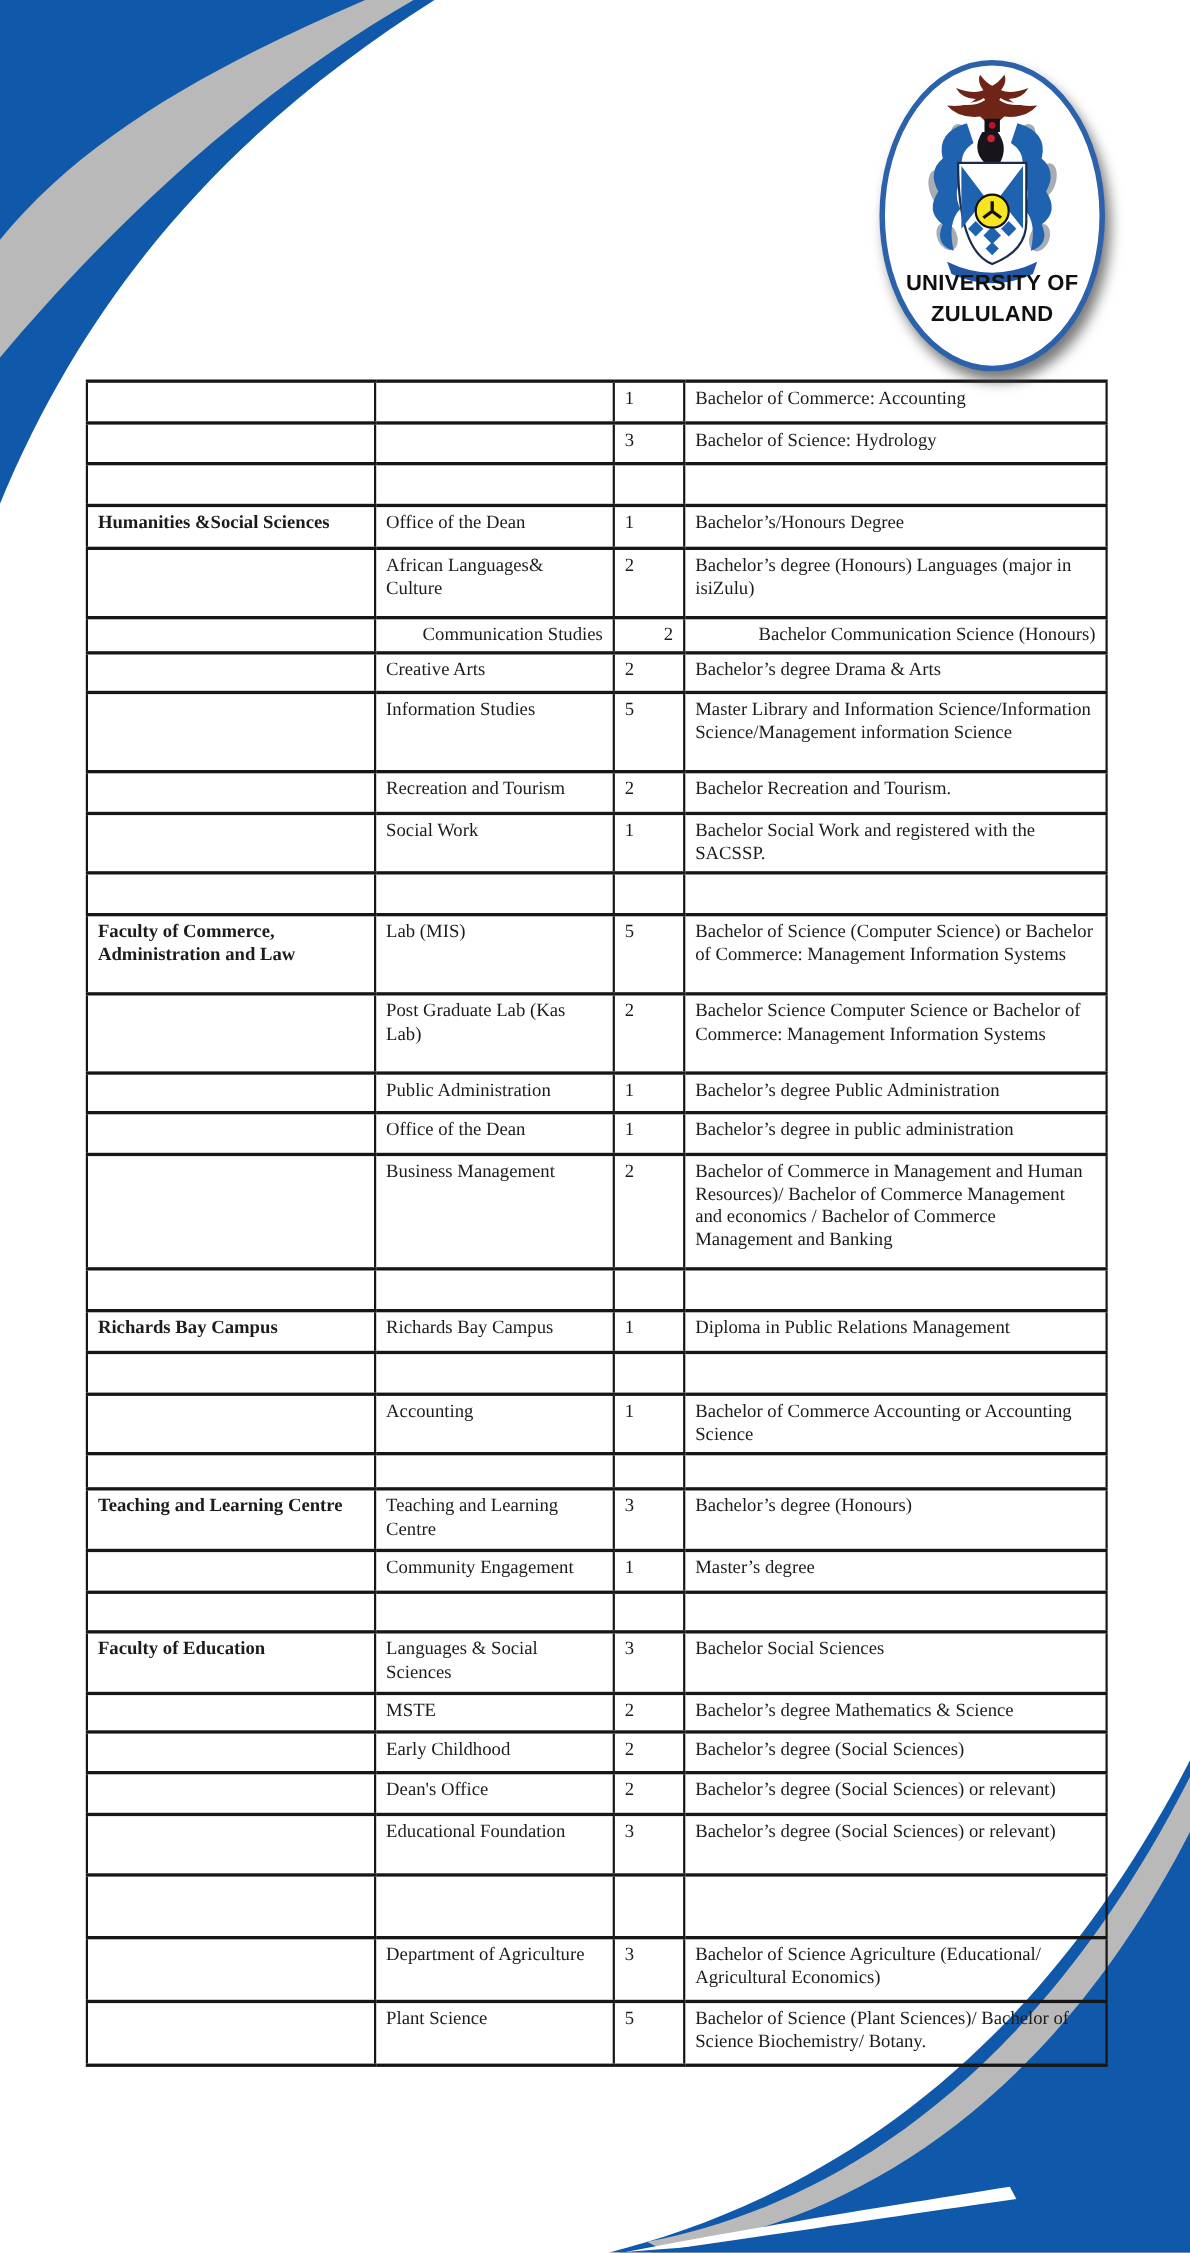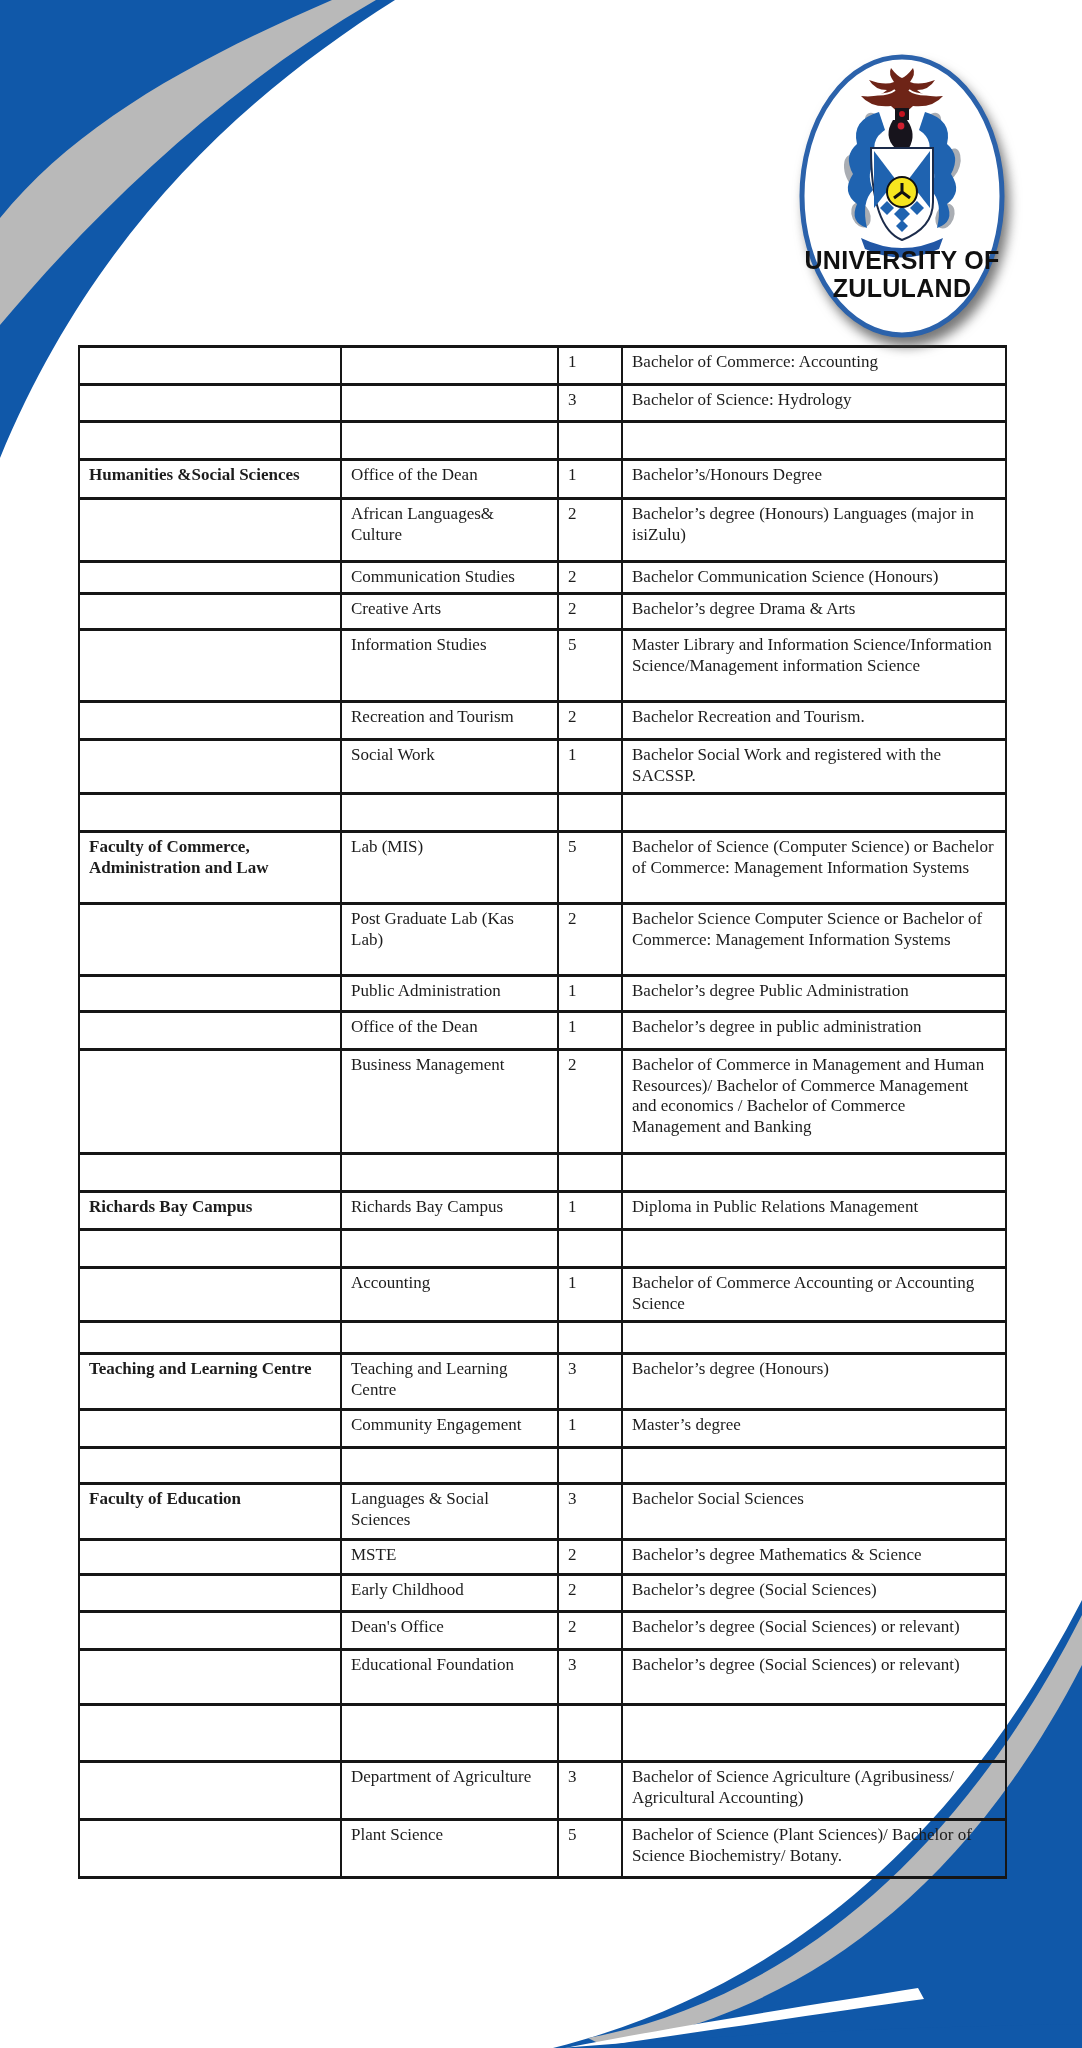--- a/index.html
+++ b/index.html
@@ -48,21 +48,21 @@
     z-index:3;
   }
   .logo svg{filter:drop-shadow(5px 9px 6px rgba(75,75,75,0.75));}
   .logo-text{
     position:absolute;
     left:0; right:0;
     text-align:center;
     font-family:"Liberation Sans", sans-serif;
     font-weight:bold;
     color:#101010;
-    font-size:25px;
+    font-size:20px;
     letter-spacing:0.3px;
     line-height:1;
   }
   .logo-text.line1{top:198px;}
   .logo-text.line2{top:226px;}
 </style>
 </head>
 <body>
 
 <div id="page">
@@ -114,21 +114,21 @@
         <td class="col-dept">Office of the Dean</td>
         <td class="col-count">1</td>
         <td class="col-qual">Bachelor’s/Honours Degree</td>
       </tr>
           <tr style="height: 63px;">
         <td class="col-faculty"></td>
         <td class="col-dept">African Languages&amp; Culture</td>
         <td class="col-count">2</td>
         <td class="col-qual">Bachelor’s degree (Honours) Languages (major in isiZulu)</td>
       </tr>
-          <tr style="height: 32px;">
+          <tr style="height: 32px; text-align: right;">
         <td class="col-faculty"></td>
         <td class="col-dept">Communication Studies</td>
         <td class="col-count">2</td>
         <td class="col-qual">Bachelor Communication Science (Honours)</td>
       </tr>
           <tr style="height: 36px;">
         <td class="col-faculty"></td>
         <td class="col-dept">Creative Arts</td>
         <td class="col-count">2</td>
         <td class="col-qual">Bachelor’s degree Drama &amp; Arts</td>
@@ -268,21 +268,21 @@
           <tr style="height: 57px;">
         <td class="col-faculty"></td>
         <td class="col-dept"></td>
         <td class="col-count"></td>
         <td class="col-qual"></td>
       </tr>
           <tr style="height: 58px;">
         <td class="col-faculty"></td>
         <td class="col-dept">Department of Agriculture</td>
         <td class="col-count">3</td>
-        <td class="col-qual">Bachelor of Science Agriculture (Agribusiness/ Agricultural Accounting)</td>
+        <td class="col-qual">Bachelor of Science Agriculture (Educational/ Agricultural Economics)</td>
       </tr>
           <tr style="height: 58px;">
         <td class="col-faculty"></td>
         <td class="col-dept">Plant Science</td>
         <td class="col-count">5</td>
         <td class="col-qual">Bachelor of Science (Plant Sciences)/ Bachelor of Science Biochemistry/ Botany.</td>
       </tr>
         </tbody>
     </table>
 

